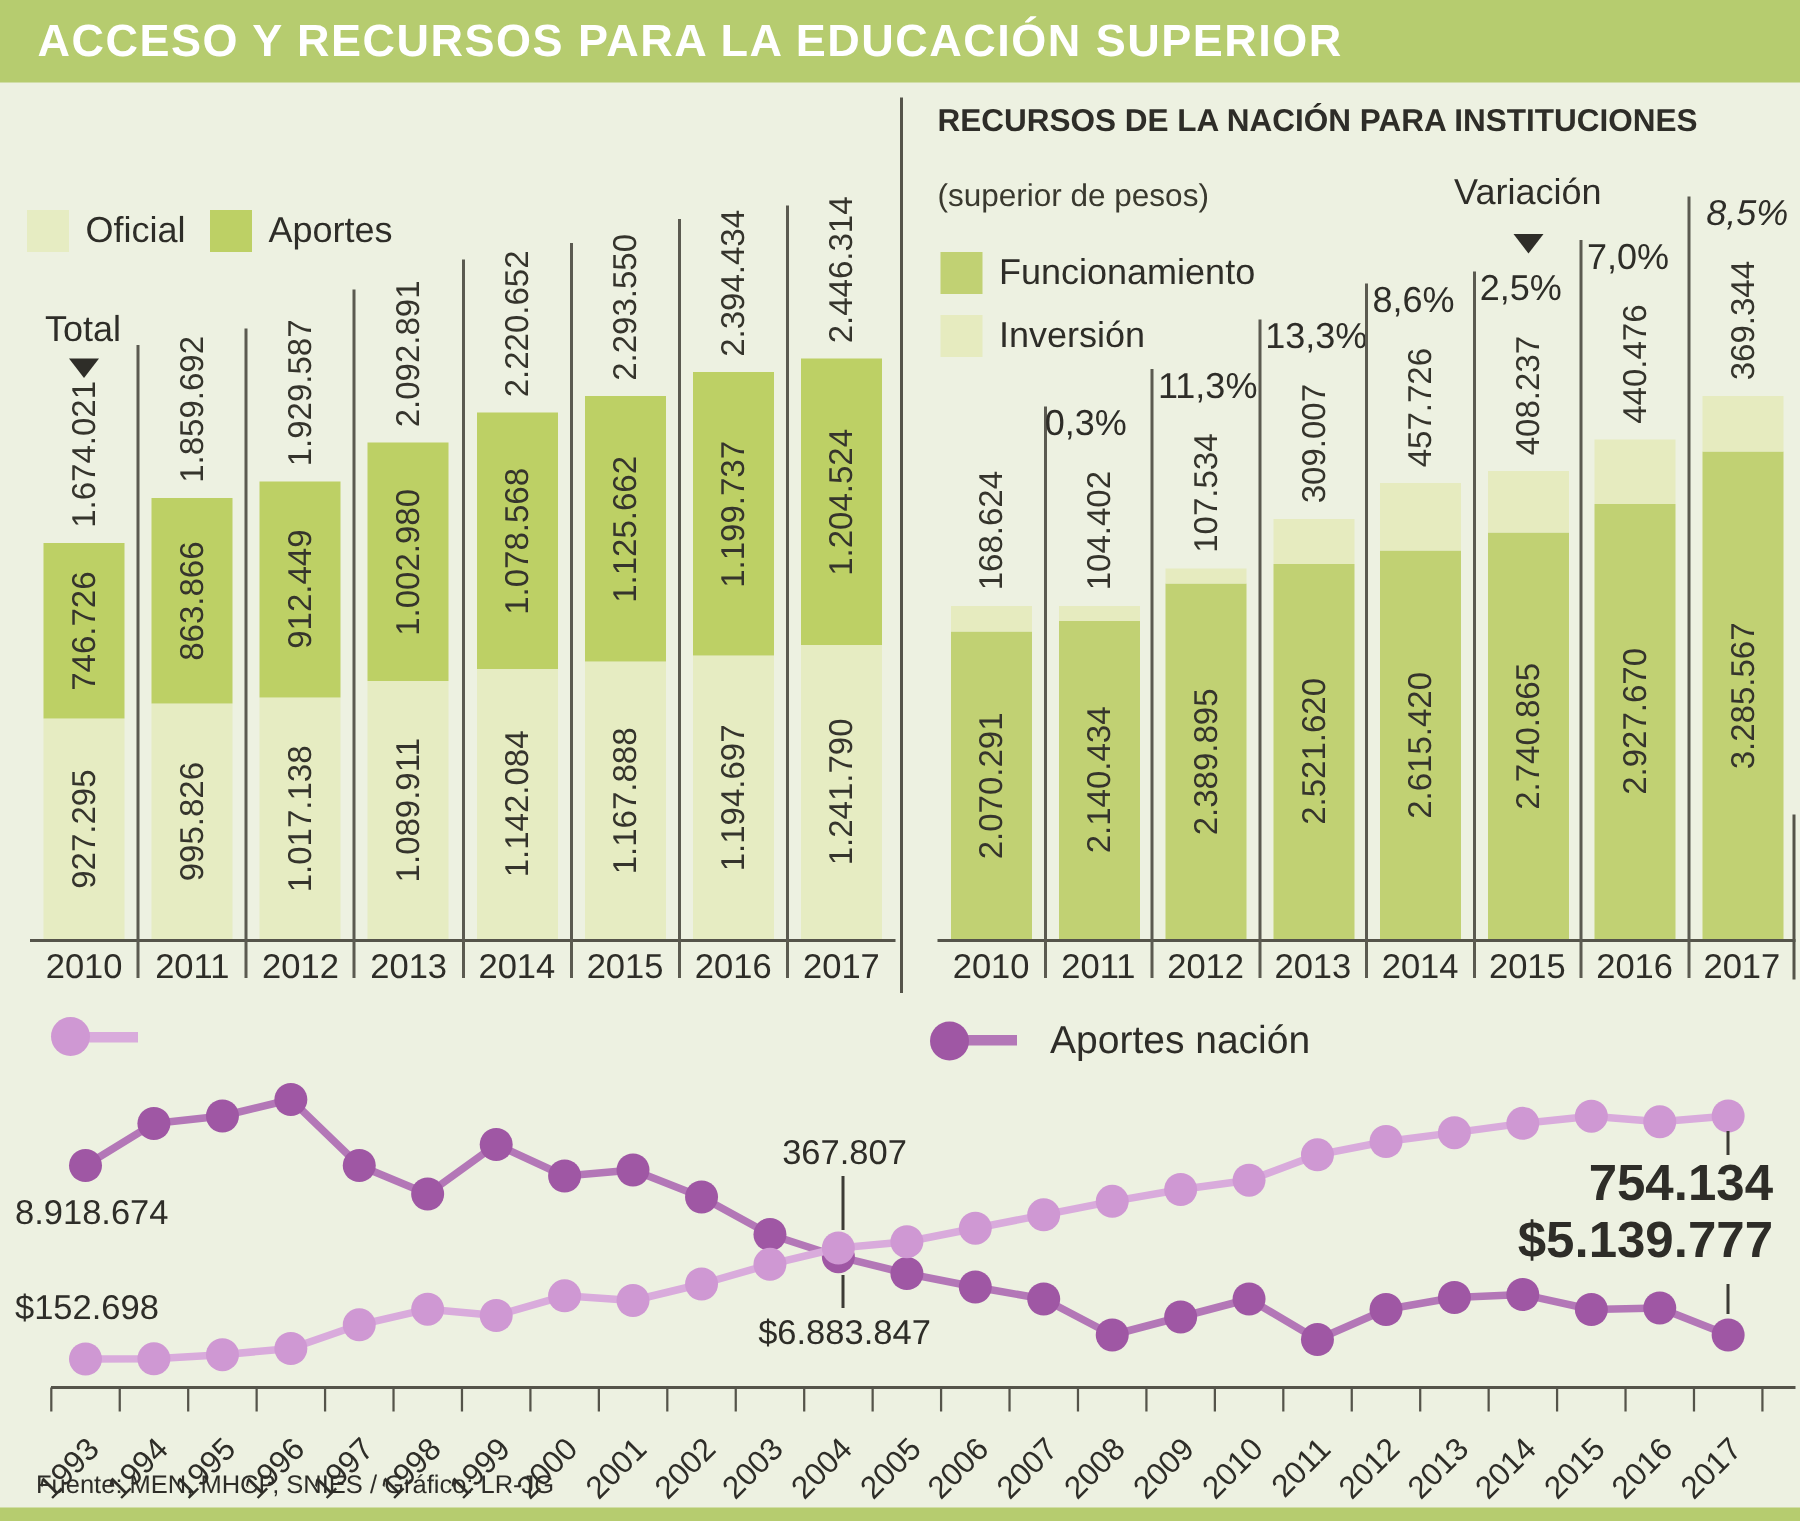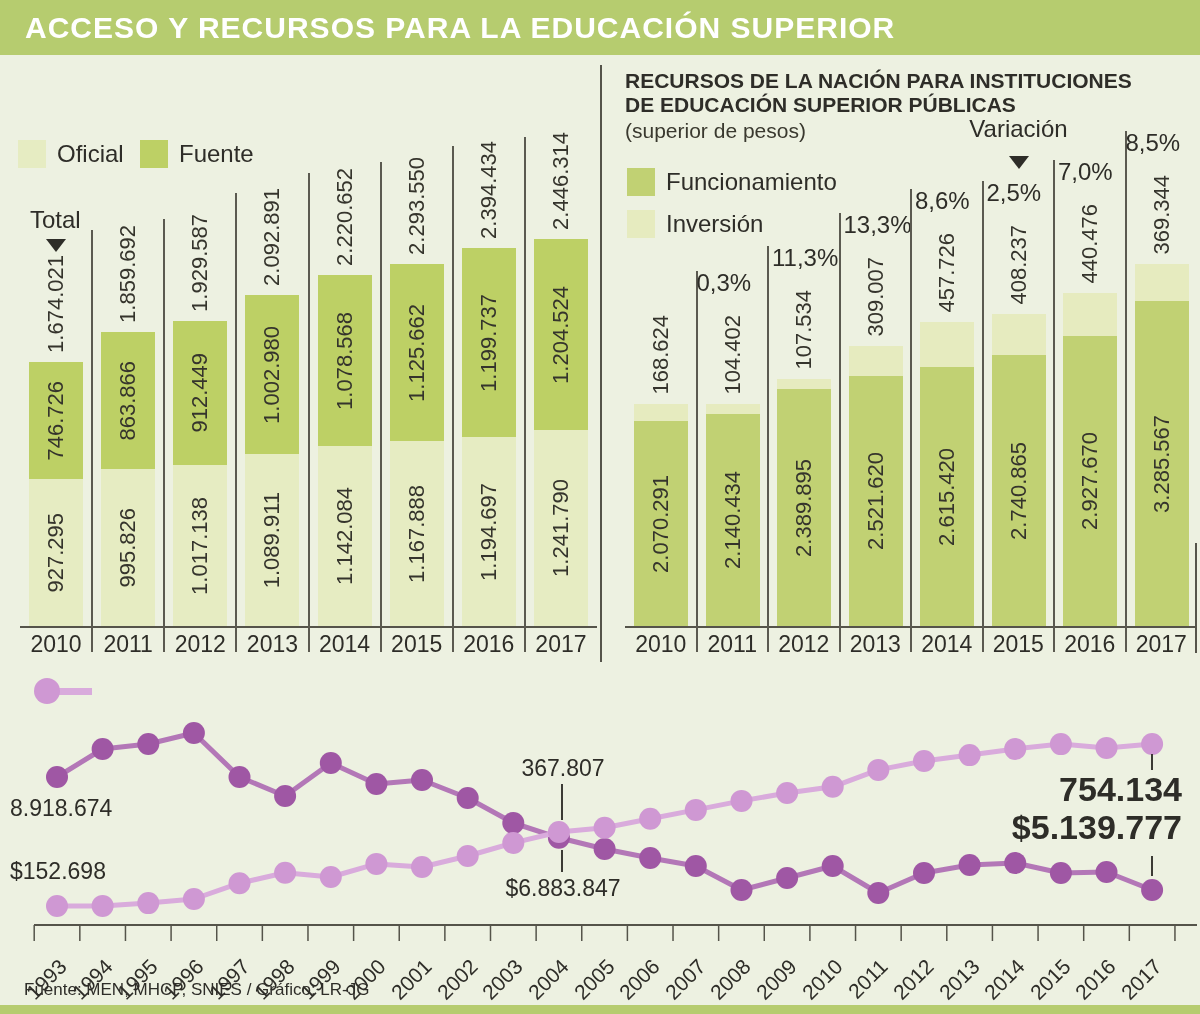--- a/index.html
+++ b/index.html
@@ -53,25 +53,24 @@
     <span>ACCESO Y RECURSOS PARA LA EDUCACIÓN SUPERIOR</span>
   </div>
 
 
   <div class="legend-item" style="left:18px;top:140px;">
     <span class="swatch" id="sw-oficial" style="background: rgb(230, 236, 194);"></span>
     <span>Oficial</span>
   </div>
   <div class="legend-item" style="left:140px;top:140px;">
     <span class="swatch" id="sw-privada" style="background: rgb(189, 208, 101);"></span>
-    <span>Fuente</span>
+    <span>Aportes</span>
   </div>
 
   <div class="h1" style="left:625px;top:69px;">RECURSOS DE LA NACIÓN PARA INSTITUCIONES</div>
-  <div class="h1" style="left:625px;top:93px;">DE EDUCACIÓN SUPERIOR PÚBLICAS</div>
   <div class="sub" style="left:625px;top:119px;">(superior de pesos)</div>
 
   <div class="legend-item" style="left:627px;top:168px;">
     <span class="swatch" id="sw-func" style="background: rgb(193, 209, 115);"></span>
     <span>Funcionamiento</span>
   </div>
   <div class="legend-item" style="left:627px;top:210px;">
     <span class="swatch" id="sw-inv" style="background: rgb(230, 235, 191);"></span>
     <span>Inversión</span>
   </div>
@@ -265,33 +264,38 @@
         <div class="year">2016</div>
       </div>
       <div class="col" style="left: 500.5px; width: 71.5px;">
         <div class="sep" style="bottom: 8px; height: 521px;"></div>
         <div class="seg" style="left: 9px; width: 54px; bottom: 34px; height: 325px; background: rgb(193, 209, 115);"></div>
         <div class="seg" style="left: 9px; width: 54px; bottom: 359px; height: 37px; background: rgb(230, 235, 191);"></div>
         <div class="seg-label" style="left: 9px; width: 54px; bottom: 34px; height: 325px;">
           <span class="vtext">3.285.567</span>
         </div>
         <div class="vlabel" style="left: 23px; bottom: 401px;"><span class="vtext">369.344</span></div>
-        <div class="pct" style="left: 0; bottom: 503px;">8,5%</div>
+        <div class="pct" style="left: 12px; bottom: 503px; font-style: italic;">8,5%</div>
         <div class="year">2017</div>
       </div>
       <div class="marker-text" style="left: 333.5px; width: 120px; text-align: center; bottom: 517px;">Variación</div>
       <div class="tri" style="left: 383.5px; bottom: 491px;"></div>
     </div>
 
   <div class="edge-mark" style="left:1195px;top:543px;width:2px;height:110px;"></div>
 
   <div id="line-section" class="line-section">
     <div class="ll-item" style="left:34px;top:18px;">
       <span class="ll-dot" id="dot-students" style="margin-right: -12px; position: relative; z-index: 2; background: rgb(207, 152, 211);"></span>
       <span class="ll-line" id="line-students" style="background: rgb(217, 171, 220);"></span>
+    </div>
+    <div class="ll-item" style="left:620px;top:18px;">
+      <span class="ll-dot" id="dot-aportes" style="margin-right: -12px; position: relative; z-index: 2; background: rgb(159, 87, 164);"></span>
+      <span class="ll-line" id="line-aportes" style="background: rgb(179, 119, 183);"></span>
+      <span>Aportes nación</span>
     </div>
     <svg id="line-svg" width="1200" height="300" viewBox="0 0 1200 300" style="position:absolute;left:0;top:0;">
         <line x1="34" y1="265" x2="1197" y2="265" stroke="#55544a" stroke-width="2"></line>
         <line x1="34.2" y1="265" x2="34.2" y2="281" stroke="#55544a" stroke-width="1.5"></line>
         <line x1="79.83000000000001" y1="265" x2="79.83000000000001" y2="281" stroke="#55544a" stroke-width="1.5"></line>
         <line x1="125.46000000000001" y1="265" x2="125.46000000000001" y2="281" stroke="#55544a" stroke-width="1.5"></line>
         <line x1="171.09000000000003" y1="265" x2="171.09000000000003" y2="281" stroke="#55544a" stroke-width="1.5"></line>
         <line x1="216.72000000000003" y1="265" x2="216.72000000000003" y2="281" stroke="#55544a" stroke-width="1.5"></line>
         <line x1="262.35" y1="265" x2="262.35" y2="281" stroke="#55544a" stroke-width="1.5"></line>
         <line x1="307.98" y1="265" x2="307.98" y2="281" stroke="#55544a" stroke-width="1.5"></line>

